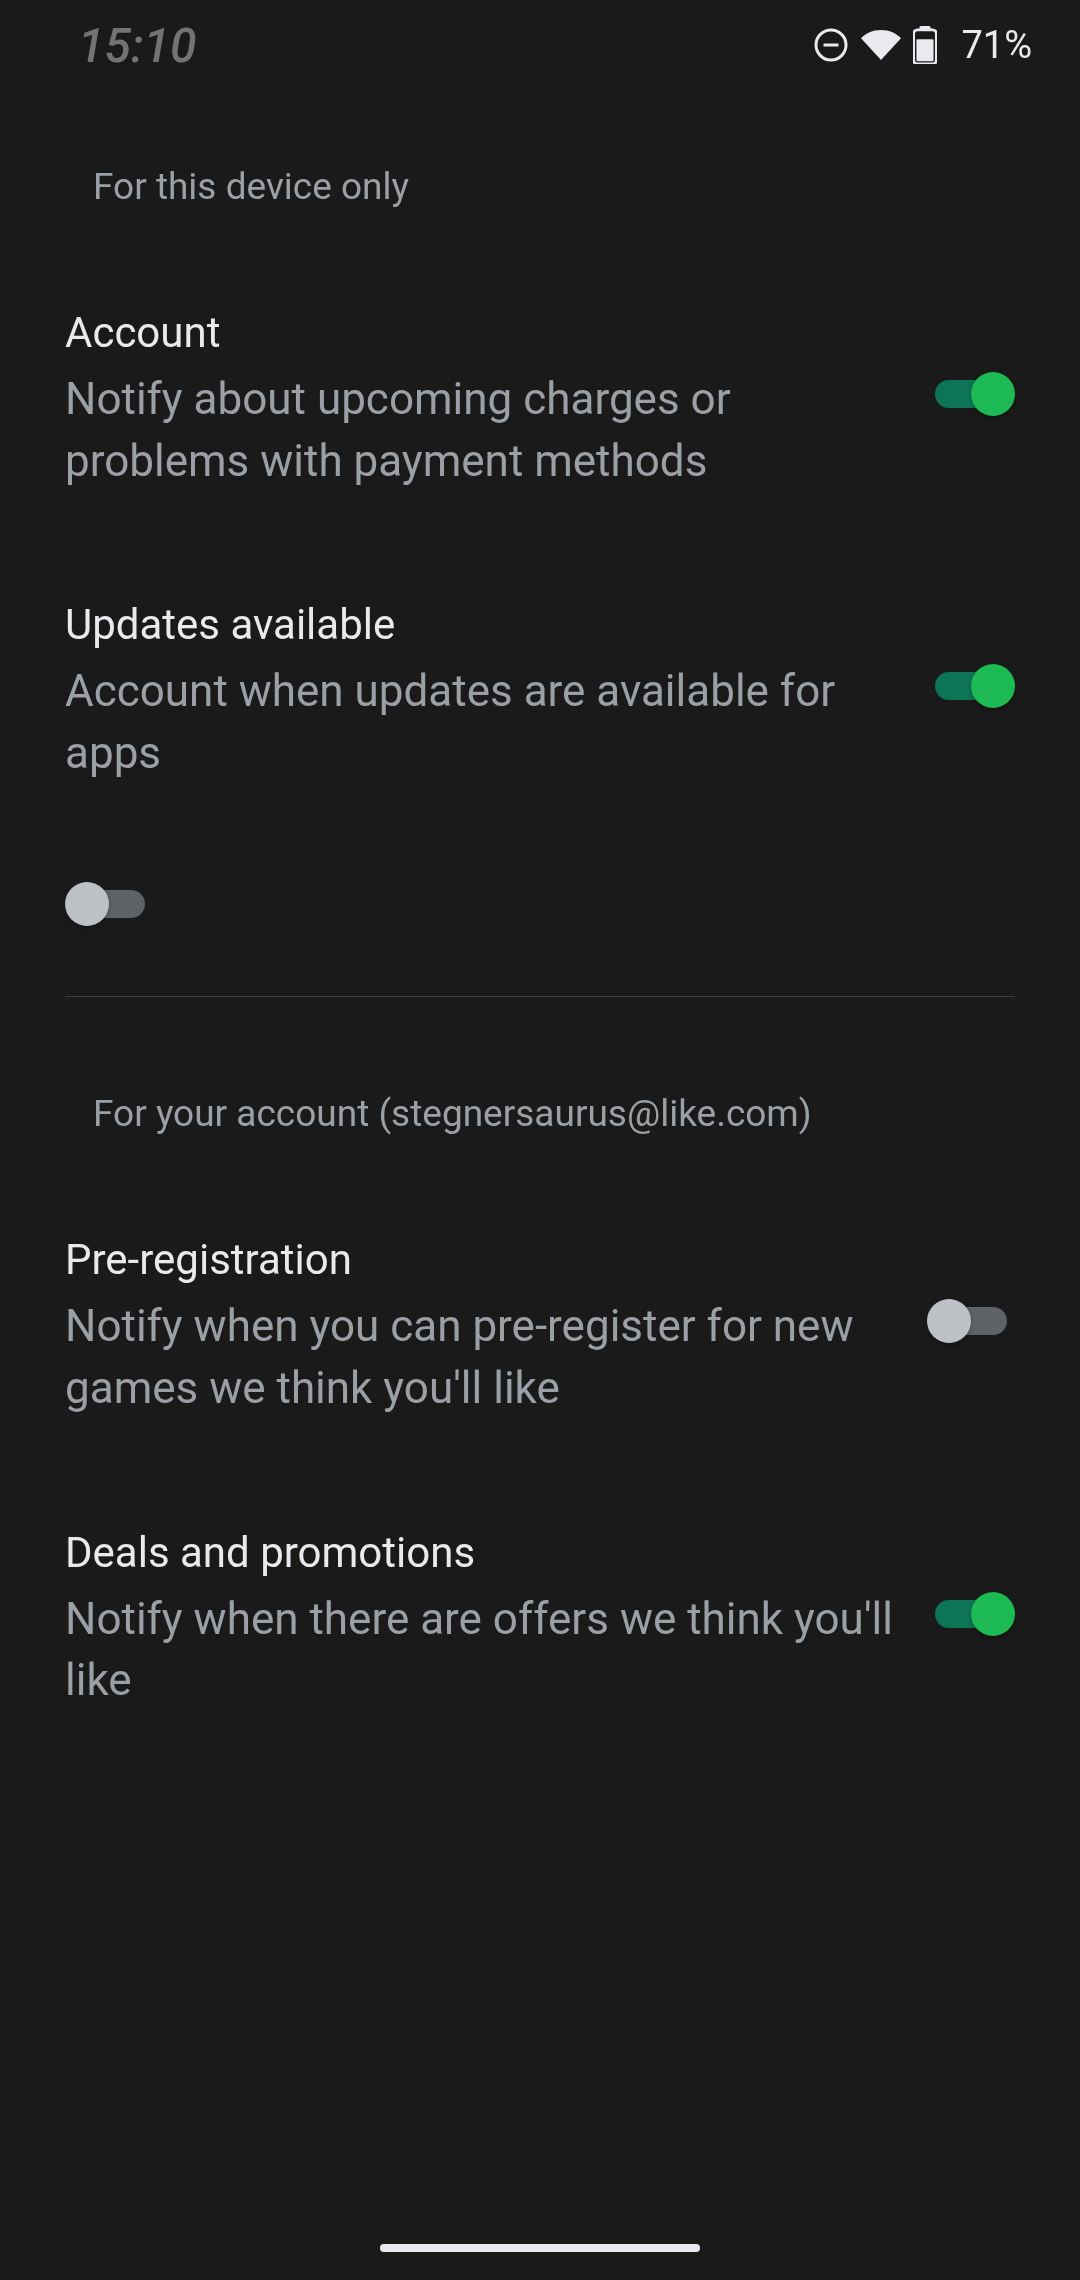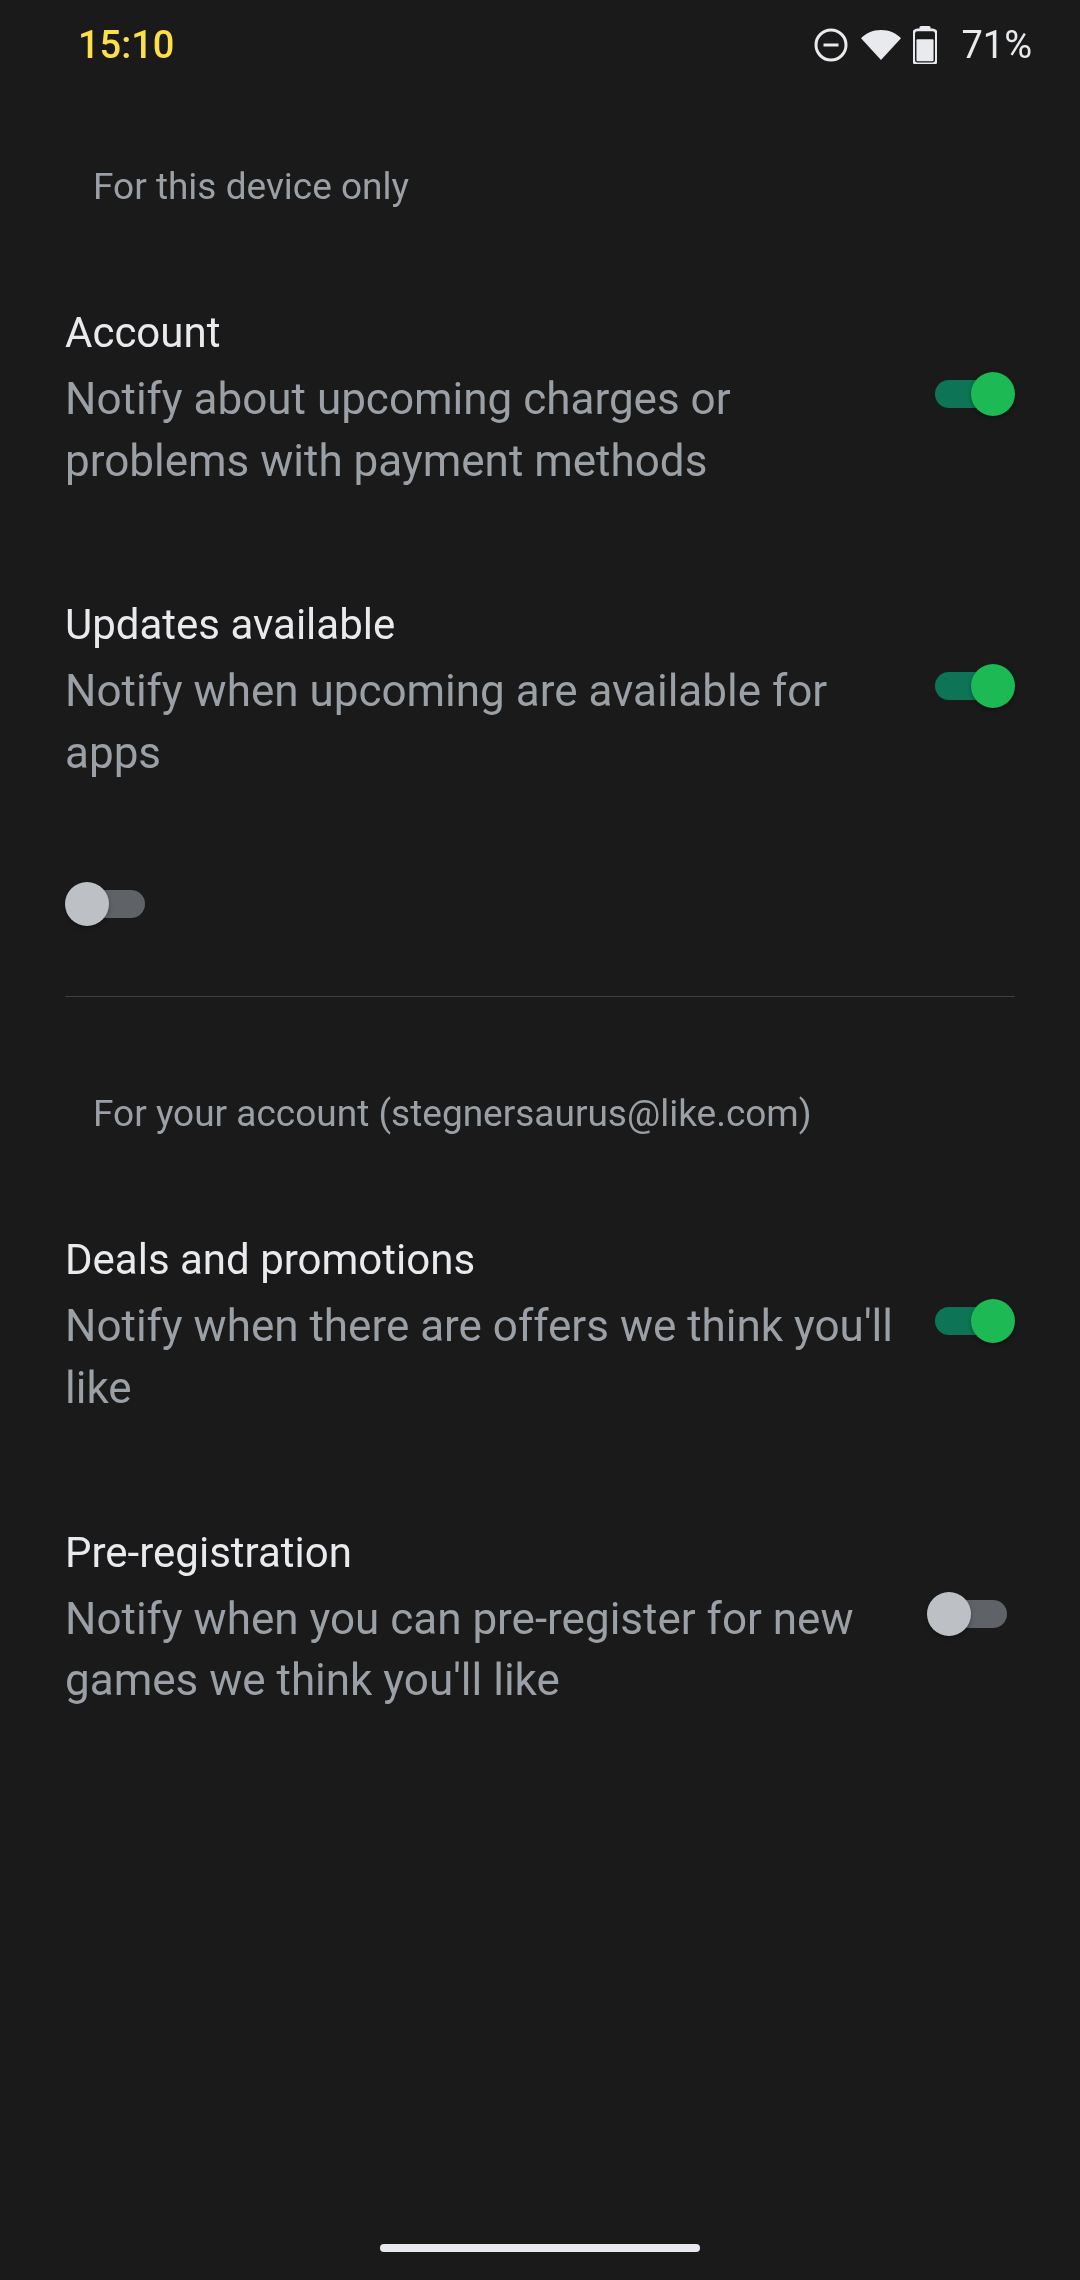--- a/index.html
+++ b/index.html
@@ -17,23 +17,24 @@
       position: relative;
     }
     .status-bar {
       display: flex;
       justify-content: space-between;
       align-items: center;
       padding: 20px 48px 20px 78px;
       height: 90px;
     }
     .status-time {
-      font-size: 38px;
+      font-size: 48px;
       font-weight: 500;
-      color: #fde047;
+      color: #737373;
+      font-style: italic;
     }
     .status-right {
       display: flex;
       align-items: center;
       gap: 12px;
     }
     .status-icon {
       display: inline-flex;
       align-items: center;
       justify-content: center;
@@ -165,55 +166,55 @@
     </div>
     <div class="switch on">
       <div class="switch-track"></div>
       <div class="switch-thumb"></div>
     </div>
   </div>
 
   <div class="setting-item">
     <div class="setting-text">
       <div class="setting-title">Updates available</div>
-      <div class="setting-description">Notify when upcoming are available for apps</div>
+      <div class="setting-description">Account when updates are available for apps</div>
     </div>
     <div class="switch on">
       <div class="switch-track"></div>
       <div class="switch-thumb"></div>
     </div>
   </div>
 
   <div class="setting-item">
     <div class="switch off">
       <div class="switch-track"></div>
       <div class="switch-thumb"></div>
     </div>
   </div>
 
   <div class="divider"></div>
 
   <div class="section-header">For your account (stegnersaurus@like.com)</div>
+
+  <div class="setting-item">
+    <div class="setting-text">
+      <div class="setting-title">Pre-registration</div>
+      <div class="setting-description">Notify when you can pre-register for new games we think you'll like</div>
+    </div>
+    <div class="switch off">
+      <div class="switch-track"></div>
+      <div class="switch-thumb"></div>
+    </div>
+  </div>
 
   <div class="setting-item">
     <div class="setting-text">
       <div class="setting-title">Deals and promotions</div>
       <div class="setting-description">Notify when there are offers we think you'll like</div>
     </div>
     <div class="switch on">
       <div class="switch-track"></div>
       <div class="switch-thumb"></div>
     </div>
   </div>
-
-  <div class="setting-item">
-    <div class="setting-text">
-      <div class="setting-title">Pre-registration</div>
-      <div class="setting-description">Notify when you can pre-register for new games we think you'll like</div>
-    </div>
-    <div class="switch off">
-      <div class="switch-track"></div>
-      <div class="switch-thumb"></div>
-    </div>
-  </div>
 </div>
 
 <div class="nav-bar"></div>
 
 </body></html>

